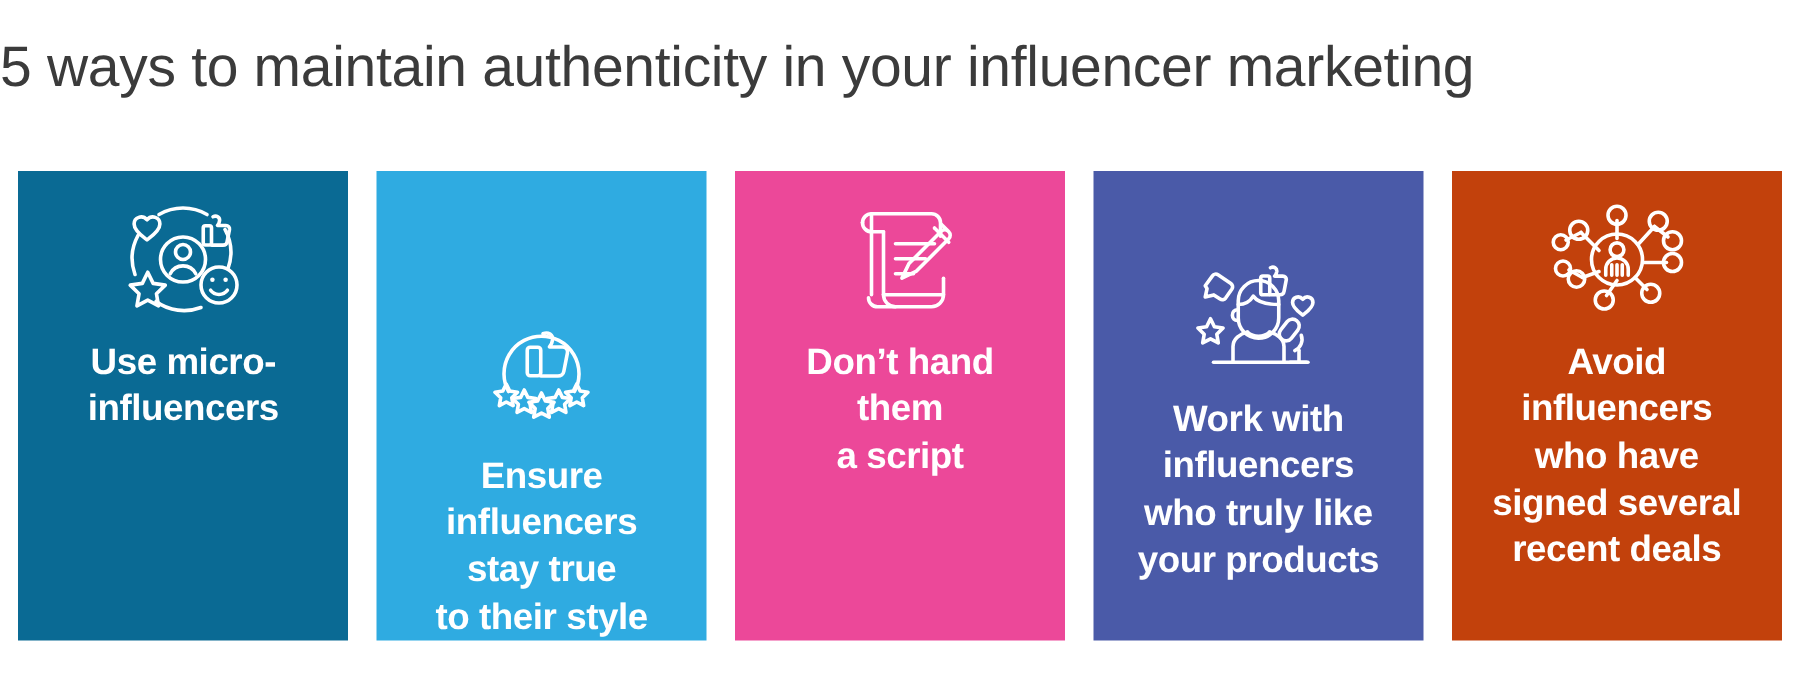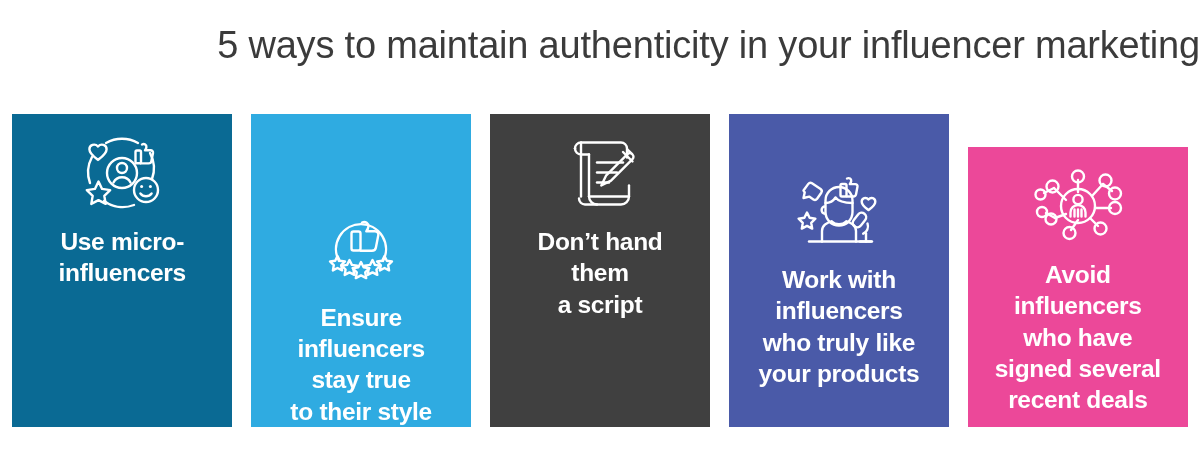--- a/index.html
+++ b/index.html
@@ -18,21 +18,21 @@
     width: 1200px;
     height: 464px;
     background: #ffffff;
     box-sizing: border-box;
   }
   .title {
     position: absolute;
     top: 24px;
     left: 0;
     width: 1200px;
-    text-align: right;
+    text-align: left;
     font-family: "Liberation Sans", sans-serif;
     font-size: 38px;
     font-weight: 400;
     letter-spacing: -0.2px;
     color: #3b3b3b;
     white-space: nowrap;
   }
   .cards {
     position: absolute;
     top: 114px;
@@ -70,23 +70,23 @@
     font-weight: bold;
     font-size: 24.5px;
     line-height: 1.28;
     letter-spacing: -0.3px;
     padding: 0 6px;
     box-sizing: border-box;
     white-space: pre-line;
   }
   .c1 { background: #0a6a94; }
   .c2 { background: #2fabe1; justify-content: flex-end; }
-  .c3 { background: #404040; }
+  .c3 { background: #ec4899; }
   .c4 { background: #4a5aa8; justify-content: center; }
-  .c5 { background: #ec4899; margin-top: 33px; }
+  .c5 { background: #c2410c; }
 </style>
 </head>
 <body>
 
 <div class="page">
 
   <div class="title">5 ways to maintain authenticity in your influencer marketing</div>
 
   <div class="cards">
 

